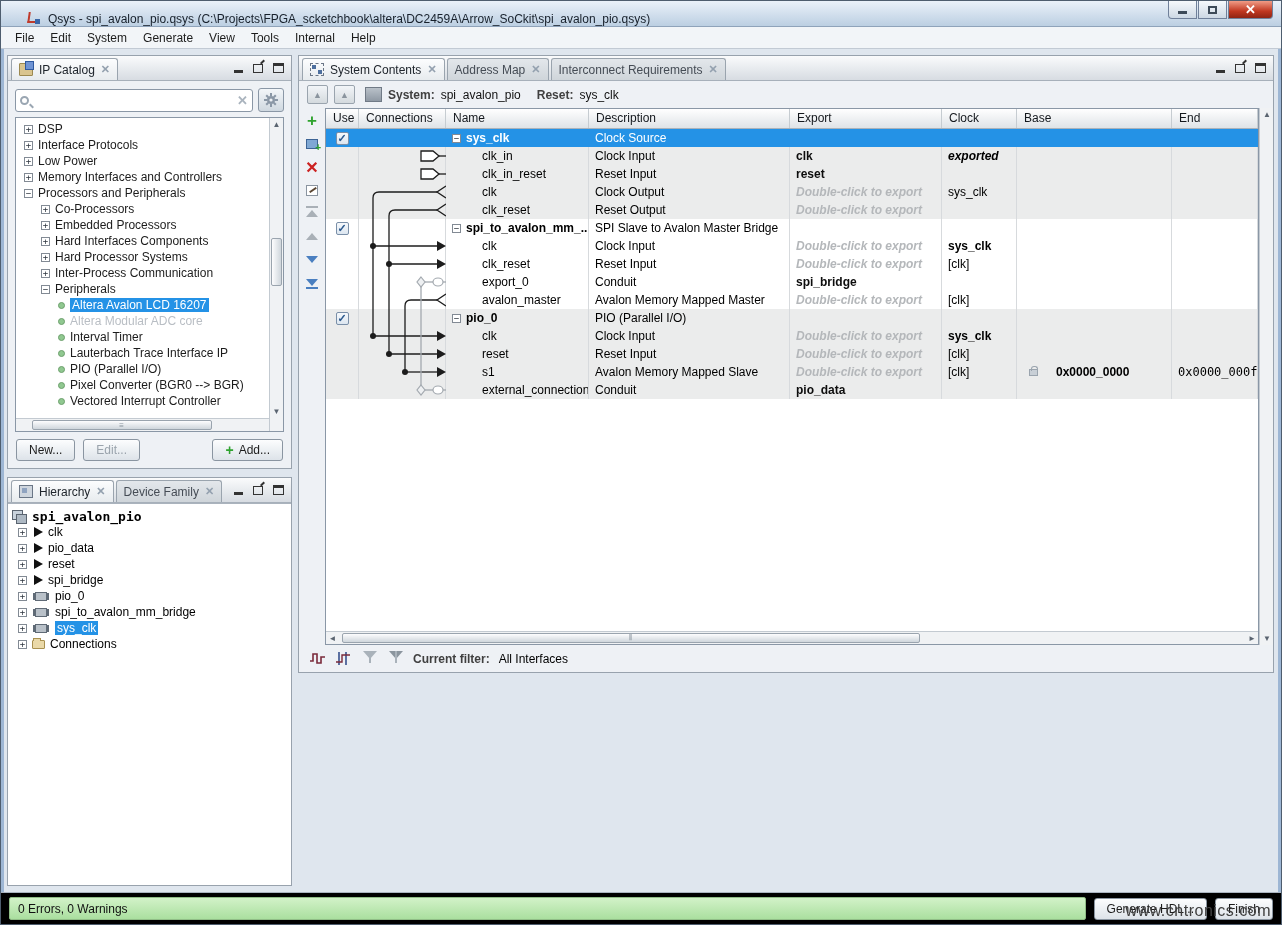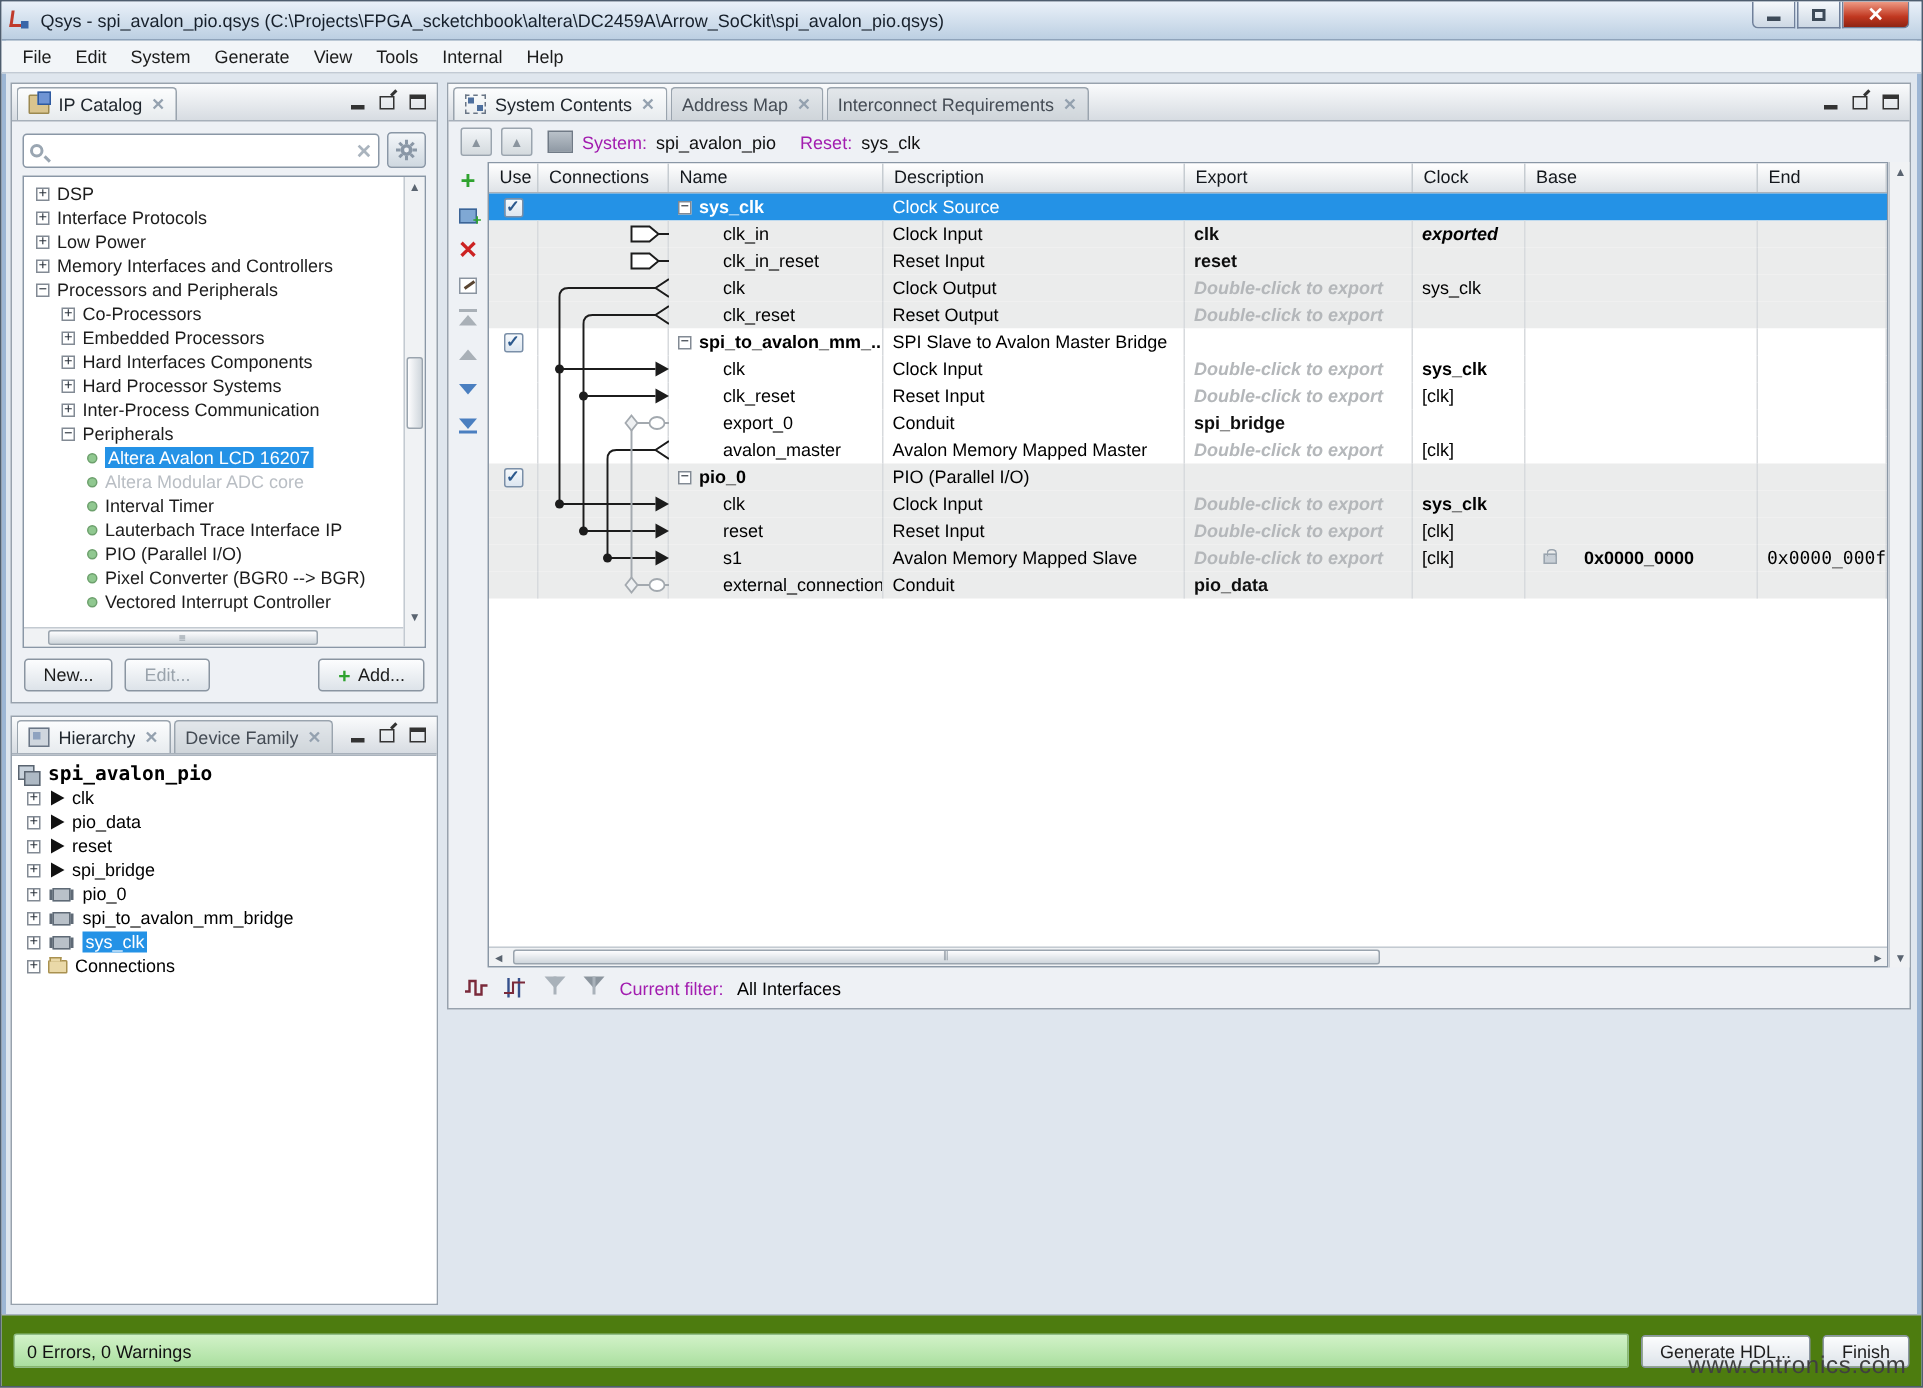--- a/index.html
+++ b/index.html
@@ -1,22 +1,22 @@
 <!DOCTYPE html>
 <html><head>
 <meta charset="utf-8">
 <style>
   html,body{margin:0;padding:0;background:#444;}
   *{box-sizing:border-box;font-family:"Liberation Sans",sans-serif;}
   .window{width:1282px;height:925px;display:flex;flex-direction:column;background:#dfe6ee;
     border:1px solid #56impost;} 
   .window{border:1px solid #4e5d6e;box-shadow:inset 0 0 0 3px #9db6d4;position:relative;overflow:hidden;}
   
-  .titlebar{height:26px;background:linear-gradient(#eaf1f9,#bccfe2);display:flex;align-items:center;
-    padding:0 4px;border-bottom:1px solid #8fa3ba;position:relative;flex:none;}
+  .titlebar{height:26px;background:linear-gradient(#eaf1f9,#bccfe2);display:flex;align-items:flex-end;
+    padding:0 25px;border-bottom:1px solid #8fa3ba;position:relative;flex:none;}
   .app-icon{width:15px;height:15px;position:relative;margin-right:7px;flex:none;}
   .app-icon::before{content:"";position:absolute;left:2px;top:1px;width:7px;height:9px;border-left:2px solid #c03a2b;border-bottom:2px solid #c03a2b;transform:skewX(-8deg);}
   .app-icon::after{content:"";position:absolute;right:1px;bottom:2px;width:5px;height:5px;background:#3a66a8;}
   .title-text{font-size:12px;color:#17202b;white-space:nowrap;overflow:hidden;}
   .winbtns{position:absolute;top:0;right:8px;display:flex;}
   .winbtn{height:18px;width:29px;border:1px solid #70809a;border-top:none;background:linear-gradient(#f6f9fc,#cdd8e4);
     display:flex;align-items:center;justify-content:center;margin-left:1px;}
   .winbtn.min{border-radius:0 0 0 4px;}
   .winbtn.close{width:45px;background:linear-gradient(#f09c86,#c03720 60%,#8f2413);border-radius:0 0 4px 0;color:#fff;font-weight:bold;font-size:13px;}
   .glyph-min{width:9px;height:3px;background:#3d4a58;margin-top:6px;}
@@ -91,21 +91,21 @@
   .ic-port{width:0;height:0;border-left:9px solid #111;border-top:5px solid transparent;border-bottom:5px solid transparent;flex:none;margin-left:2px;}
   .ic-mod{width:12px;height:9px;background:#b9c1c9;border:1px solid #5f6a76;flex:none;box-shadow:-3px 0 0 -1px #5f6a76,3px 0 0 -1px #5f6a76;margin:0 3px;}
   .ic-folder{width:13px;height:9px;background:#ead9a8;border:1px solid #a99150;border-radius:1px;position:relative;flex:none;}
   .ic-folder::before{content:"";position:absolute;left:0;top:-3px;width:6px;height:2px;background:#ead9a8;border:1px solid #a99150;border-bottom:none;}
   .hsel{background:#2492e6;color:#fff;padding:0 2px;}
   
   .subbar{height:27px;display:flex;align-items:center;gap:6px;padding-left:8px;font-size:12px;flex:none;}
   .mini-btn{width:21px;height:19px;border:1px solid #9aa4ae;border-radius:2px;background:linear-gradient(#f2f5f8,#d4dade);
     display:flex;align-items:center;justify-content:center;color:#8a949e;font-size:9px;}
   .sysimg{width:17px;height:15px;background:linear-gradient(#b9c1c9,#8f99a4);border:1px solid #707a86;margin-left:4px;}
-  .blabel{font-weight:normal;color:#a21caf;}
+  .blabel{font-weight:bold;color:#404040;}
   .bval{margin-right:10px;color:#111;}
   .sc-main{flex:1;display:flex;min-height:0;}
   .sc-tools{width:26px;display:flex;flex-direction:column;align-items:center;gap:9px;padding-top:6px;flex:none;}
   .tool{width:16px;height:14px;display:flex;align-items:center;justify-content:center;position:relative;}
   .t-plus{color:#2fa32f;font-weight:bold;font-size:17px;}
   .t-comp{width:12px;height:10px;background:#7fa8d4;border:1px solid #3c6496;position:relative;}
   .t-comp::after{content:"+";position:absolute;right:-4px;bottom:-5px;color:#2fa32f;font-weight:bold;font-size:10px;}
   .t-x{color:#cc2222;font-weight:bold;font-size:16px;}
   .t-edit{width:12px;height:11px;background:#fff;border:1px solid #8a94a0;position:relative;}
   .t-edit::after{content:"";position:absolute;left:2px;top:3px;width:8px;height:2px;background:#5a4632;transform:rotate(-35deg);}
@@ -147,21 +147,21 @@
   .fi{width:17px;height:15px;flex:none;}
   .funnel{width:0;height:0;border-left:7px solid transparent;border-right:7px solid transparent;border-top:8px solid #a9b2ba;position:relative;}
   .funnel::after{content:"";position:absolute;left:-1px;top:-8px;width:2px;height:12px;background:#a9b2ba;}
   .funnel.dark{border-top-color:#8b959e;}
   
   .msg-head{display:grid;grid-template-columns:76px 76px 1fr;height:20px;background:linear-gradient(#ffffff,#dfe3e7);
     border-bottom:1px solid #aab2ba;border-top:1px solid #aab3bd;flex:none;}
   .msg-head>div{font-size:16px;padding:2px 0 0 9px;border-right:1px solid #c6ccd1;}
   .msg-body{flex:1;background:#fff;}
   
-  .statusbar{height:48px;display:flex;align-items:center;gap:8px;padding:4px 8px;background:#4d7c0f;border-top:1px solid #aab4c0;flex:none;}
+  .statusbar{height:32px;display:flex;align-items:center;gap:8px;padding:4px 8px;background:#000000;border-top:1px solid #aab4c0;flex:none;}
   .status-green{flex:1;height:23px;background:linear-gradient(#d2f2c8,#aadf9f);border:1px solid #90bd86;border-radius:2px;
     display:flex;align-items:center;padding-left:8px;font-size:12px;color:#111;}
   .watermark{position:absolute;right:10px;bottom:4px;font-size:16px;color:#404040;z-index:99;letter-spacing:.5px;}
 </style>
 </head>
 <body>
 
 <div class="window">
 
   <div class="titlebar">

